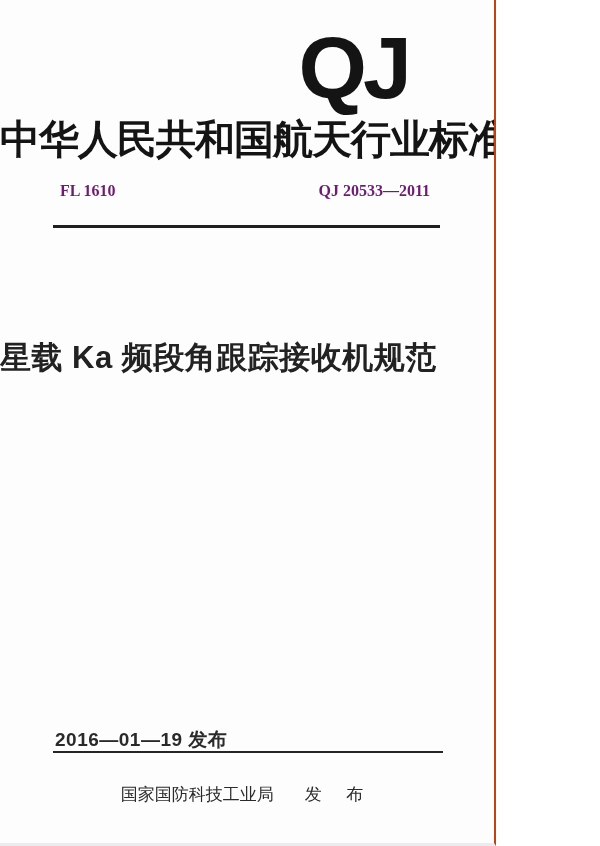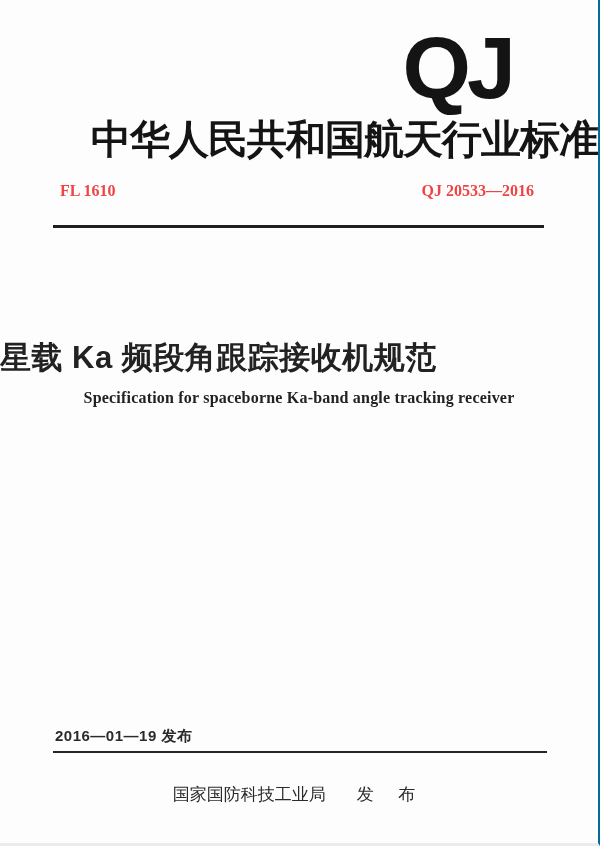--- a/index.html
+++ b/index.html
@@ -1,26 +1,26 @@
 <!DOCTYPE html>
 <html><head>
 <meta charset="utf-8">
 <style>
   * { margin: 0; padding: 0; box-sizing: border-box; }
   html, body { background: #ffffff; }
   body { font-family: "Liberation Sans", sans-serif; }
 
   .page {
     position: relative;
-    width: 600px;
+    width: 496px;
     height: 846px;
     background: #fdfdfd;
     color: #1a1a1a;
     overflow: hidden;
-    border-right: 2px solid #0369a1;
+    border-right: 2px solid #c2410c;
     border-bottom: 3px solid #ececef;
     padding-left: 48px;
   }
 
   .qj-logo {
     position: absolute;
     top: 24px;
     left: 0;
     right: 86px;
     text-align: right;
@@ -50,21 +50,21 @@
     position: absolute;
     top: 182px;
     left: 60px;
     right: 64px;
     display: flex;
     justify-content: space-between;
     align-items: baseline;
     font-family: "Liberation Serif", serif;
     font-weight: bold;
     font-size: 16px;
-    color: #ef4444;
+    color: #701a75;
     text-align: right;
   }
 
   .rule-top {
     position: absolute;
     top: 225px;
     left: 53px;
     right: 54px;
     border-top: 3px solid #1f1f1f;
   }
@@ -96,21 +96,21 @@
   }
 
   .dates-row {
     position: absolute;
     top: 727px;
     left: 55px;
     right: 53px;
     display: flex;
     justify-content: space-between;
     align-items: center;
-    font-size: 15px;
+    font-size: 19px;
     font-weight: bold;
     letter-spacing: 0.5px;
     color: #2a2a2a;
   }
 
   .rule-bottom {
     position: absolute;
     top: 751px;
     left: 53px;
     right: 51px;
@@ -137,28 +137,27 @@
 <body>
 
 <div class="page">
 
   <div class="qj-logo">QJ</div>
 
   <div class="header-cn">中华人民共和国航天行业标准</div>
 
   <div class="doc-number-row">
     <span>FL 1610</span>
-    <span>QJ 20533—2016</span>
+    <span>QJ 20533—2011</span>
   </div>
 
   <div class="rule-top"></div>
 
   <div class="title-cn">星载 Ka 频段角跟踪接收机规范</div>
 
-  <div class="title-en">Specification for spaceborne Ka-band angle tracking receiver</div>
 
   <div class="dates-row">
     <span>2016—01—19 发布</span>
   </div>
 
   <div class="rule-bottom"></div>
 
   <div class="footer-row">
     <span>国家国防科技工业局</span>
     <span class="footer-action">发 布</span>

